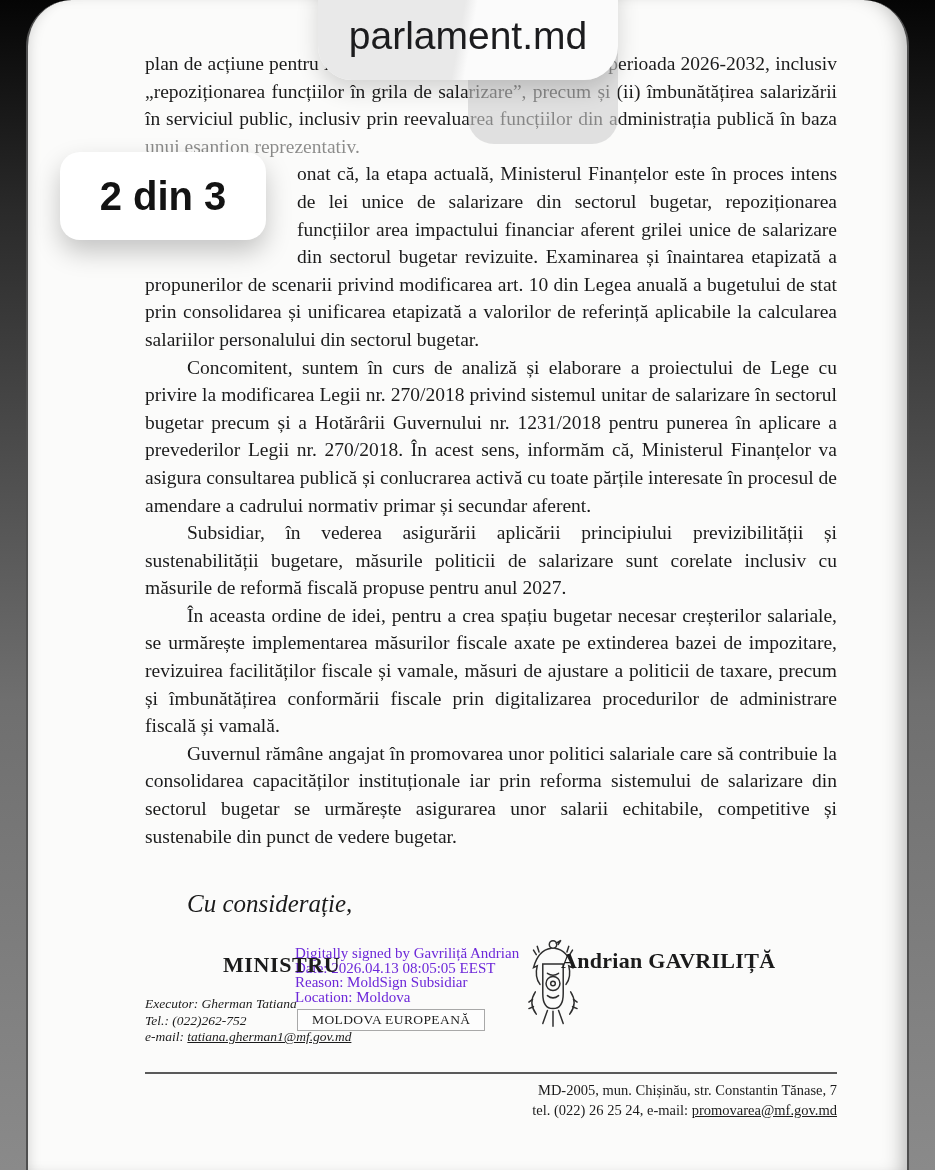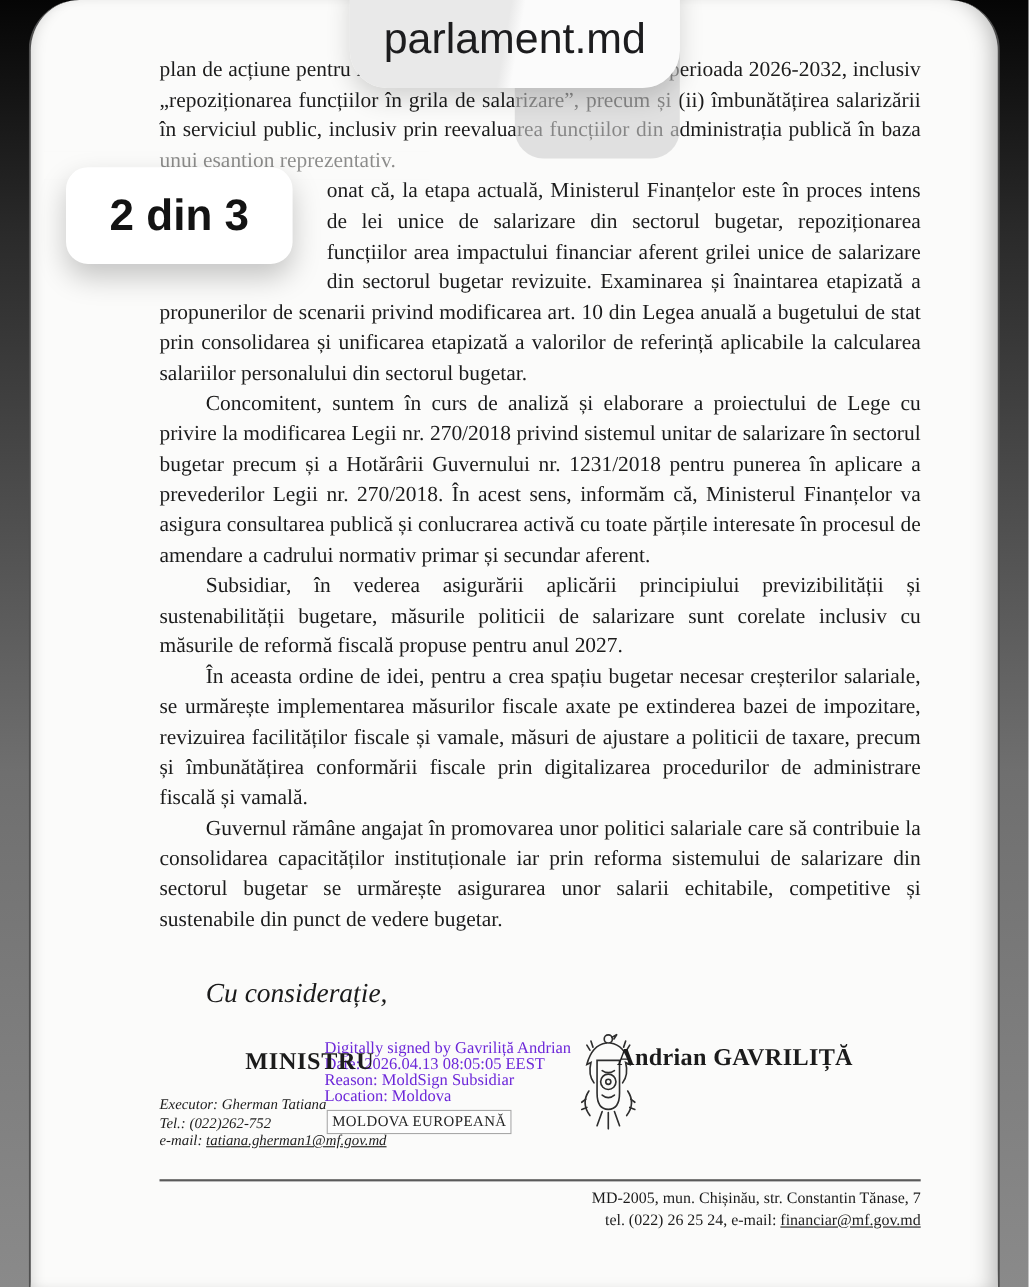--- a/index.html
+++ b/index.html
@@ -20,21 +20,21 @@
   .content { position:absolute; left:117px; right:70px; top:50px; color:#1b1b1b; }
   .para { text-align:justify; font-size:19.5px; line-height:27.6px; }
   .para.indent { text-indent:42px; }
   .cutout { float:left; width:152px; height:84px; }
 
   .closing { margin-top:40px; padding-left:42px; font-style:italic; font-size:25px; }
 
   .sigarea { position:relative; height:170px; margin-top:18px; }
   .ministru { position:absolute; left:78px; top:16px; font-size:22px; font-weight:bold; letter-spacing:0.6px; z-index:1; }
   .digisig { position:absolute; left:150px; top:10px; font-size:15px; line-height:14.6px; color:#6d28d9; white-space:nowrap; }
-  .stamp { position:absolute; left:152px; top:73px; border:1px solid #a8a8a8; background:#fdfdfd; font-size:13.5px; letter-spacing:0.4px; padding:2px 4px; color:#222; white-space:nowrap; }
+  .stamp { position:absolute; left:152px; top:73px; border:1px solid #a8a8a8; background:#fdfdfd; font-size:13.5px; letter-spacing:0.4px; padding:2px 14px; color:#222; white-space:nowrap; }
   .executor { position:absolute; left:0; top:60px; font-style:italic; font-size:13.5px; line-height:16.5px; white-space:nowrap; }
   .executor a, .footer a { color:#1b1b1b; text-decoration:underline; }
   .emblem { position:absolute; left:380px; top:2px; }
   .signer { position:absolute; left:416px; top:12px; font-size:22px; font-weight:bold; letter-spacing:0.3px; white-space:nowrap; }
 
   .footer { position:absolute; left:117px; right:70px; bottom:50px; text-align:right; font-size:14.5px; line-height:19.5px; color:#1b1b1b; }
   .footer-rule { border:none; border-top:2px solid #5a5a5a; margin-bottom:7px; }
 
   
   .fade-strip { position:absolute; left:40px; top:138px; width:350px; height:25px; background:rgba(251,251,250,0.5); z-index:4; }
@@ -109,21 +109,21 @@
           </svg>
         </div>
 
         <div class="signer">Andrian GAVRILIȚĂ</div>
       </div>
     </div>
 
     <div class="footer">
       <hr class="footer-rule">
       <div>MD-2005, mun. Chișinău, str. Constantin Tănase, 7</div>
-      <div><span>tel. (022) 26 25 24, e-mail: </span><a href="#">financiar@mf.gov.md</a></div>
+      <div><span>tel. (022) 26 25 24, e-mail: </span><a href="#">promovarea@mf.gov.md</a></div>
     </div>
 
   </div>
 
   <div class="fade-strip"></div>
   <div class="ghost-card"></div>
   <div class="site-card">
     <span>parlament.md</span>
   </div>
   <div class="badge">2 din 3</div>

